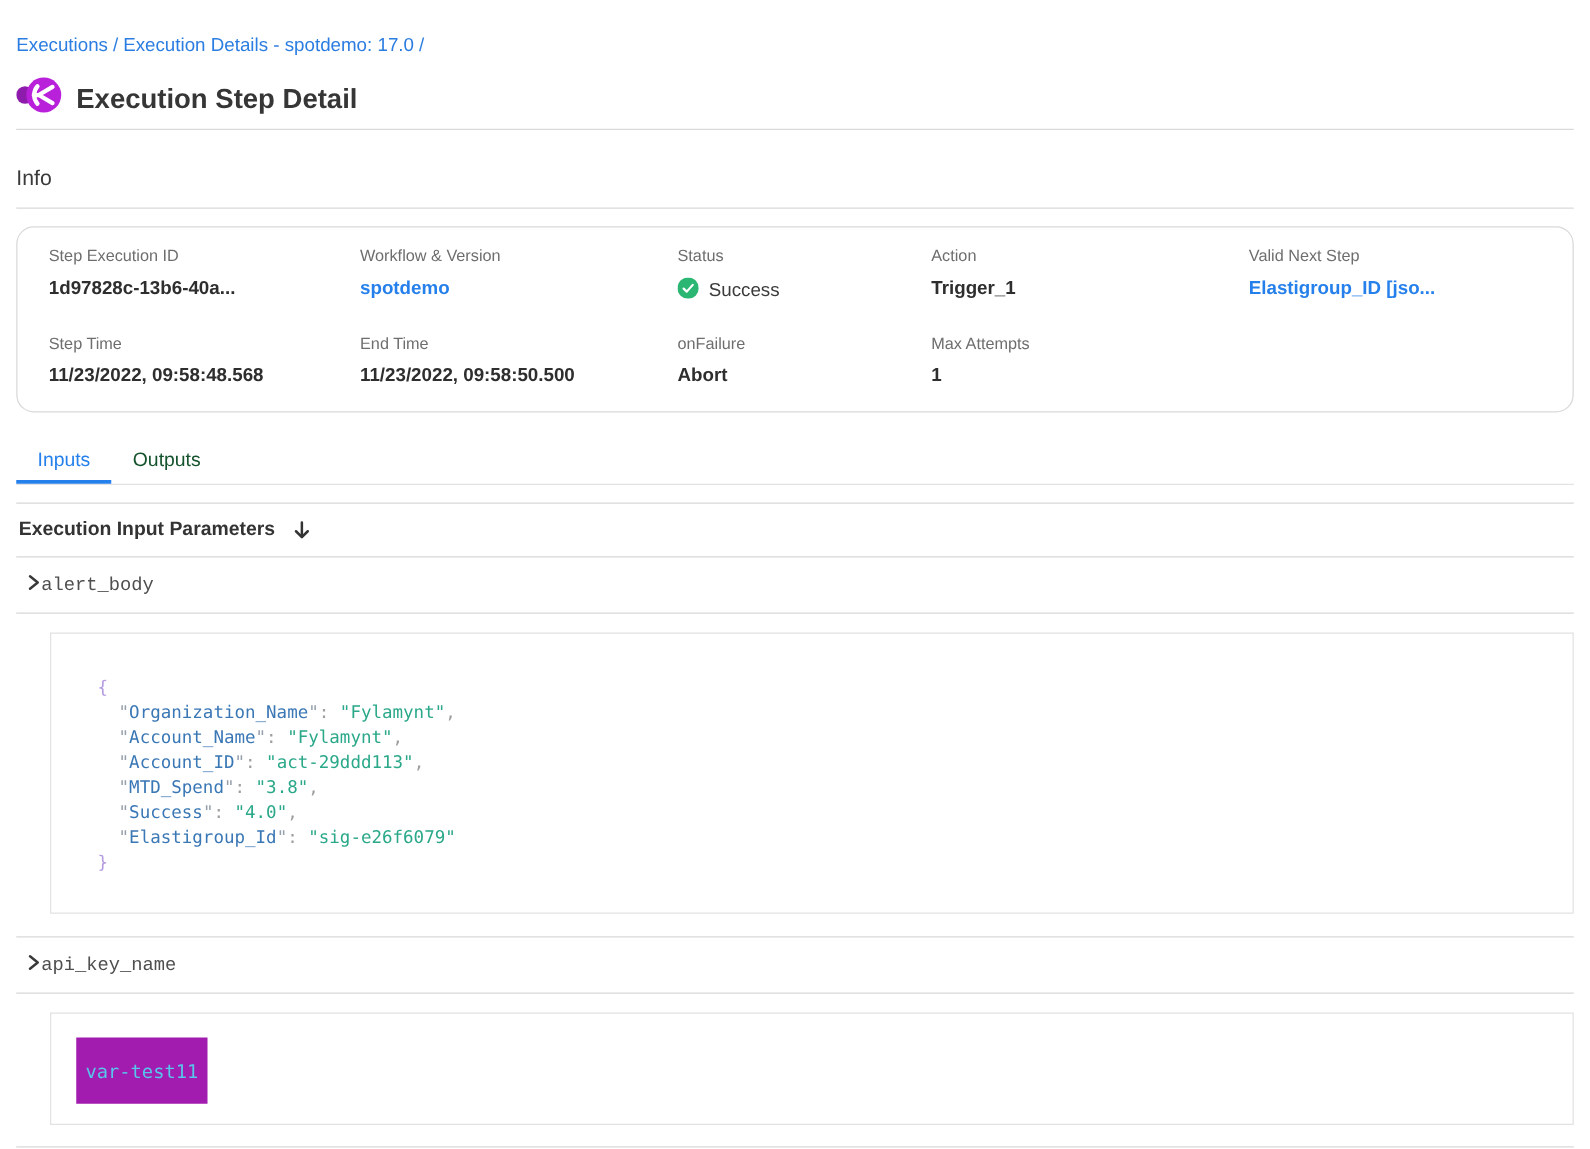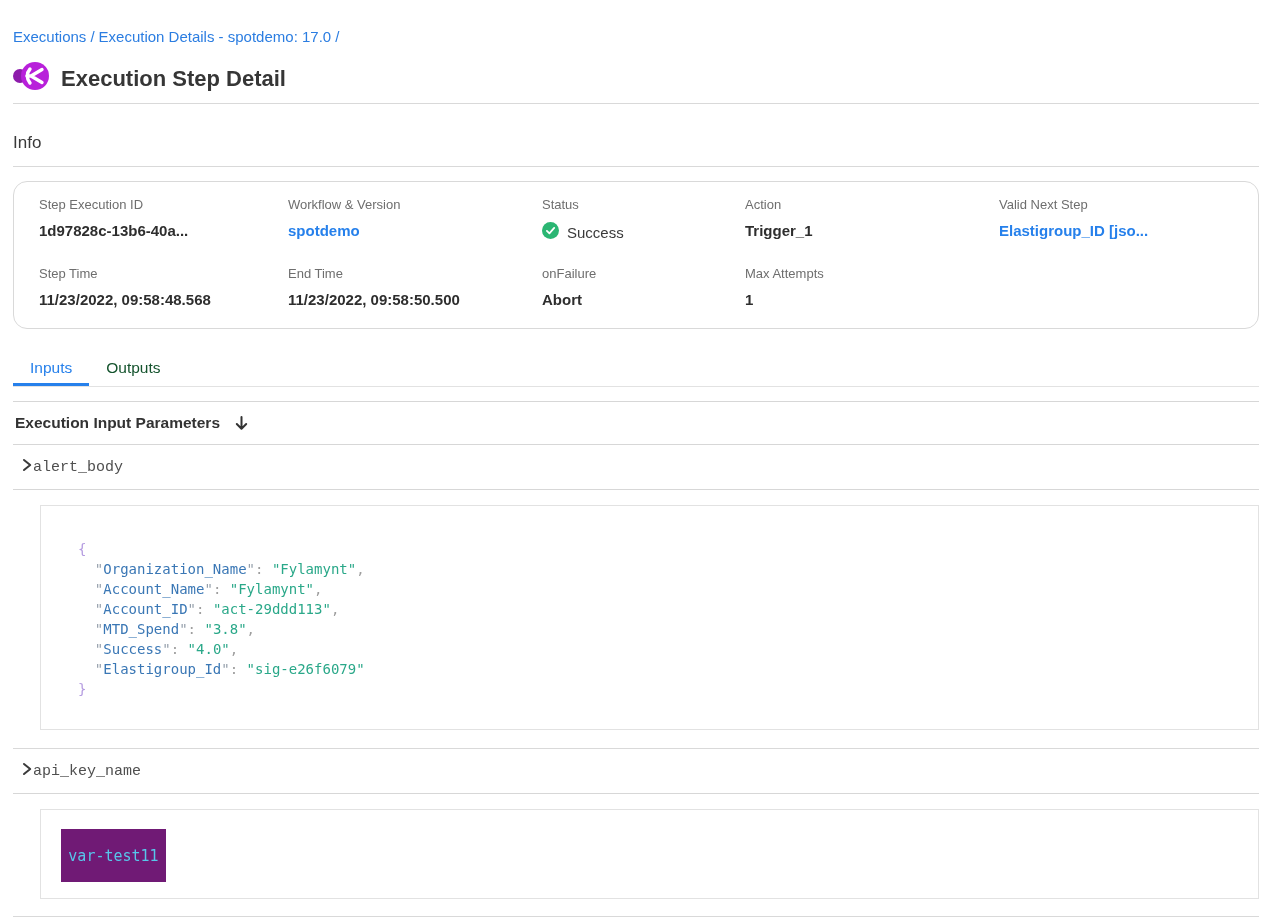--- a/index.html
+++ b/index.html
@@ -53,21 +53,21 @@
   .code-box { margin:15px 0 18px 27px; border:1px solid #e2e2e2; background:#fff;
               padding:33px 20px 30px 37px; }
   .code-box pre { font-family:"DejaVu Sans Mono",monospace; font-size:14px; line-height:20px; }
   .j-brace { color:#b49be0; }
   .j-key   { color:#3a77b5;margin-top:27px; }
   .j-q     { color:#96a0ac; }
   .j-p     { color:#9e9e9e; }
   .j-val   { color:#2aa889; }
 
   .value-box { margin:15px 0 17px 27px; border:1px solid #e2e2e2; height:90px; }
-  .chip { margin:19px 0 0 20px; width:105px; height:53px; background:#701a75;
+  .chip { margin:19px 0 0 20px; width:105px; height:53px; background:#a21caf;
           display:flex; align-items:center; justify-content:center;
           font-family:"DejaVu Sans Mono",monospace; font-size:15px; color:#57c6ea; }
 </style>
 </head>
 <body>
 
 <div class="page">
 
   <div class="breadcrumb">
     <span class="crumb">Executions</span><span class="sep">/</span><span class="crumb">Execution Details - spotdemo: 17.0</span><span class="sep">/</span>

